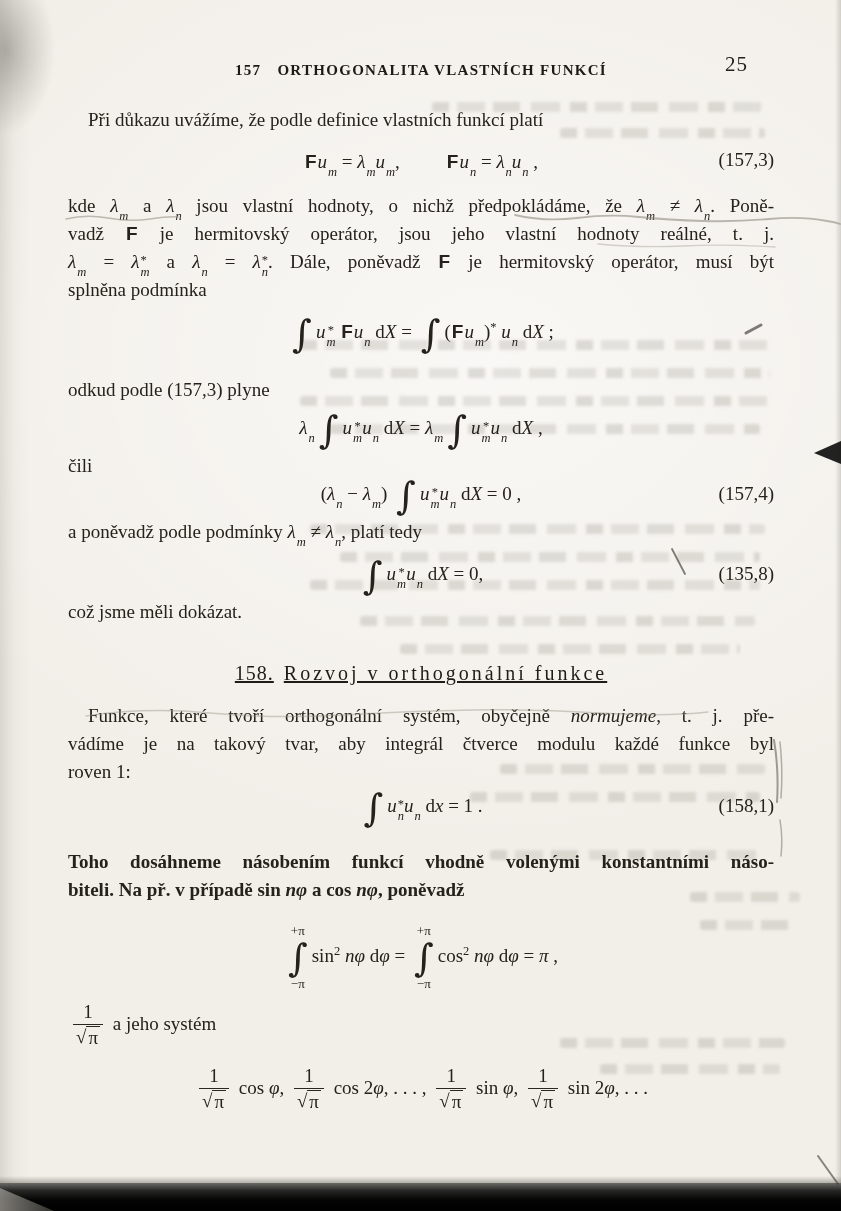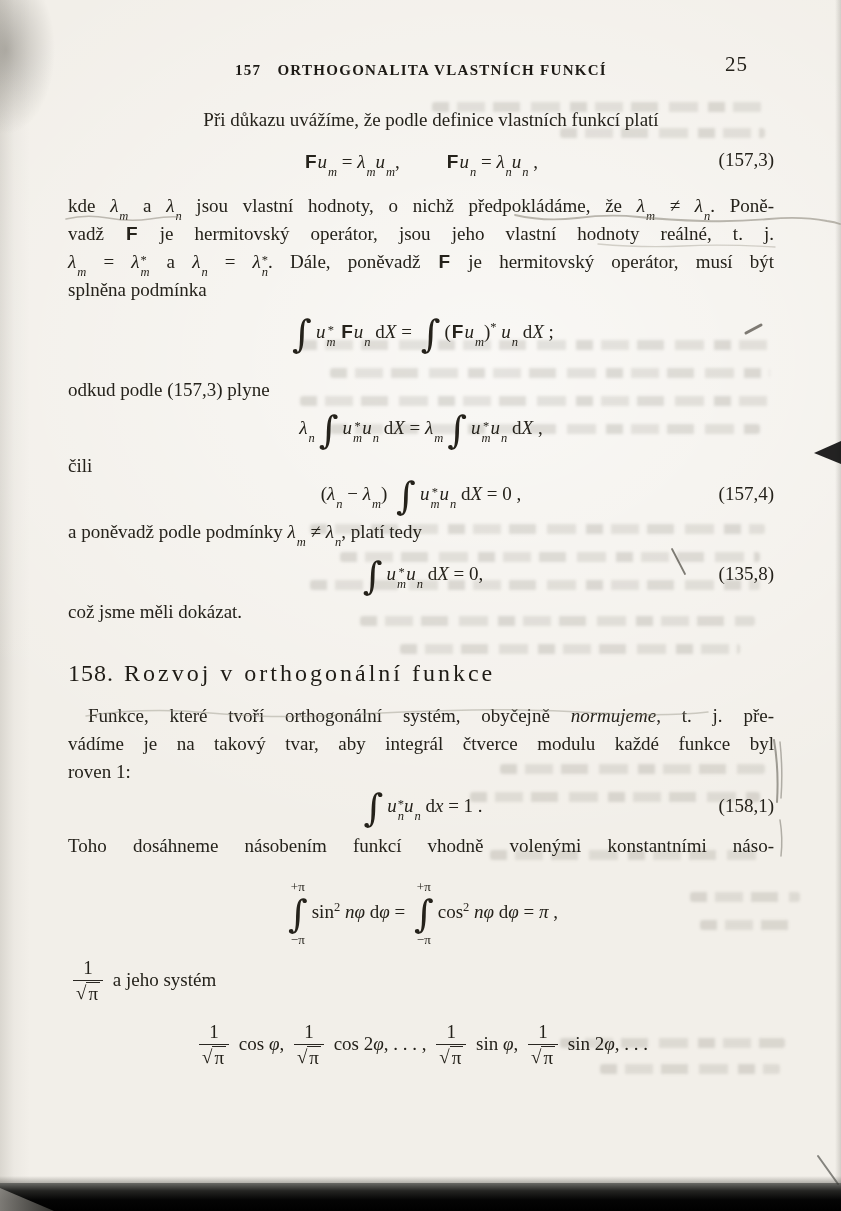--- a/index.html
+++ b/index.html
@@ -75,21 +75,21 @@
   .m-isign{font-family:"DejaVu Serif","Liberation Serif",serif;font-size:38px;line-height:.95;}
   .m-lim{font-size:13px;line-height:1.25;}
   .m-frac{display:inline-flex;flex-direction:column;align-items:center;vertical-align:middle;line-height:1.2;margin:0 5px;}
   .m-num{padding:0 4px;}
   .m-den{border-top:1.5px solid #2a2722;padding:1px 3px 0 3px;display:inline-flex;align-items:flex-start;}
   .m-rad{margin-right:0px;}
   .m-radend{border-top:1.3px solid #2a2722;padding:0 2px;}
   .fracline{height:56px;line-height:56px;}
   .fracline .lineinner{display:inline-block;vertical-align:middle;line-height:28px;}
 
-  .h158{text-align:left;font-size:24px;height:30px;line-height:30px;color:#1f1c16;}
+  .h158{text-align:center;font-size:20px;height:30px;line-height:30px;color:#1f1c16;text-decoration:underline;}
   .h158 .hno{margin-right:10px;letter-spacing:1px;}
   .h158 .ht{letter-spacing:3px;}
 
   
   .ghost{position:absolute;height:10px;z-index:1;border-radius:3px;opacity:.4;filter:blur(1.4px);
     background:repeating-linear-gradient(90deg,
       rgba(122,118,106,.55) 0 17px, rgba(122,118,106,0) 17px 25px,
       rgba(122,118,106,.40) 25px 53px, rgba(122,118,106,0) 53px 61px,
       rgba(122,118,106,.50) 61px 88px, rgba(122,118,106,0) 88px 99px,
       rgba(122,118,106,.42) 99px 128px, rgba(122,118,106,0) 128px 138px);
@@ -123,21 +123,21 @@
   <div class="ghost" style="left:560px;top:1038px;width:225px;"></div>
   <div class="ghost" style="left:600px;top:1064px;width:180px;"></div>
 
   <div class="content">
 
     <div class="header">
       <span class="htitle"><span class="hnum">157</span><span>ORTHOGONALITA VLASTNÍCH FUNKCÍ</span></span>
       <span class="pagenum">25</span>
     </div>
 
-    <div class="line indent" style="margin-top:26px;text-align:center;">Při důkazu uvážíme, že podle definice vlastních funkcí platí</div>
+    <div class="line indent" style="margin-top:26px;">Při důkazu uvážíme, že podle definice vlastních funkcí platí</div>
 
     <div class="eqrow h40" style="margin-top:6px;">
       <span class="eqline"><span class="m-b">F</span><span class="m-s">
             <span class="m-base">u</span>
             <span class="m-sc">
               <span class="m-sup">&nbsp;</span>
               <span class="m-sub">m</span>
             </span>
           </span><span class="m-r"> = </span><span class="m-s">
             <span class="m-base">λ</span>
@@ -396,22 +396,23 @@
           </span><span class="m-s">
             <span class="m-base">u</span>
             <span class="m-sc">
               <span class="m-sup">&nbsp;</span>
               <span class="m-sub">n</span>
             </span>
           </span><span class="m-r"> d</span><span class="m-i">x</span><span class="m-r"> = 1 .</span></span>
       <span class="eqlabel">(158,1)</span>
     </div>
 
-    <div style="margin-top:2px;">
+    <div style="margin-top:18px;font-weight:bold;">
       <div class="line just"><span class="m-r">Toho dosáhneme násobením funkcí vhodně volenými konstantními náso-</span></div>
+      <div class="line"><span class="m-r">biteli. Na př. v případě sin </span><span class="m-i">nφ</span><span class="m-r"> a cos </span><span class="m-i">nφ</span><span class="m-r">, poněvadž</span></div>
     </div>
 
     <div class="eqrow h96" style="margin-top:4px;">
       <span class="eqline"><span class="m-int">
             <span class="m-lim">+π</span>
             <span class="m-isign">∫</span>
             <span class="m-lim">−π</span>
           </span><span class="m-r">sin</span><sup class="m-u">2</sup><span class="m-r"> </span><span class="m-i">nφ</span><span class="m-r"> d</span><span class="m-i">φ</span><span class="m-r"> = </span><span class="m-int">
             <span class="m-lim">+π</span>
             <span class="m-isign">∫</span>

